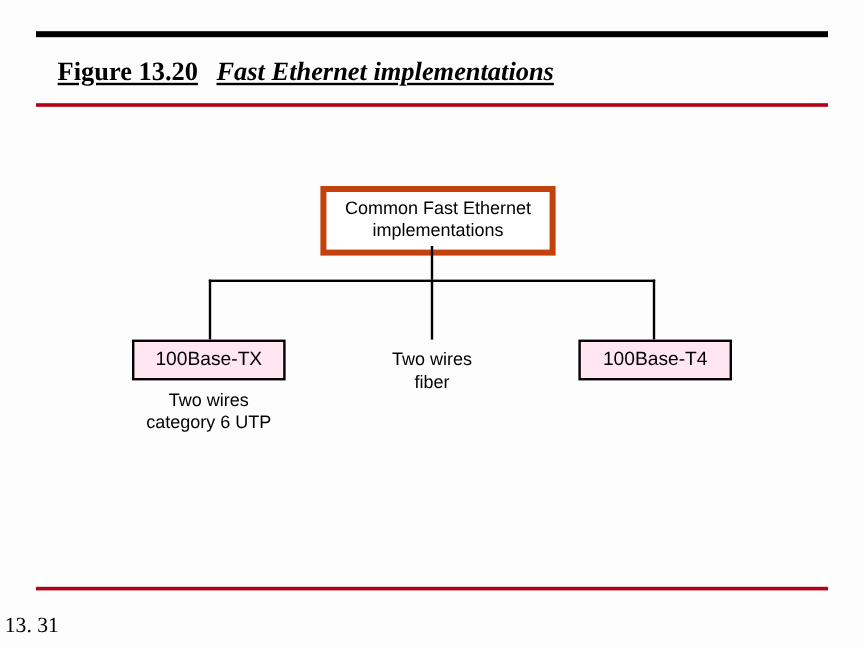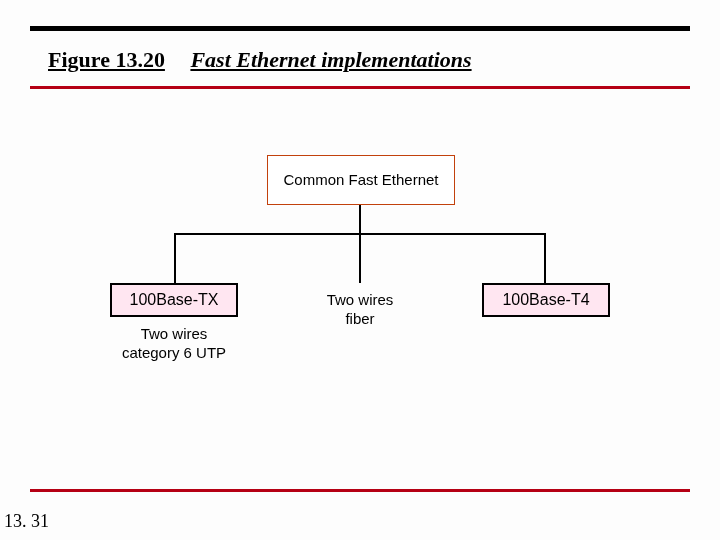--- a/index.html
+++ b/index.html
@@ -39,38 +39,38 @@
     line-height: 1.1;
   }
   .fig-label {
     font-weight: bold;
     text-decoration: underline;
   }
   .fig-caption {
     font-style: italic;
     font-weight: bold;
     text-decoration: underline;
-    margin-left: 20px;
+    margin-left: 10px;
   }
 
   .diagram {
     position: absolute;
     left: 0;
     right: 0;
     top: 155px;
     height: 260px;
   }
 
   .root-box {
     position: absolute;
     left: 267px;
     top: 0;
     width: 186px;
     height: 48px;
-    border: 1px solid #c2410c;
+    border: 5px solid #c2410c;
     background: #fff;
     text-align: center;
     font-family: "Helvetica Neue", Arial, sans-serif;
     font-size: 15px;
     line-height: 1.25;
     display: flex;
     flex-direction: column;
     justify-content: center;
   }
 
@@ -130,20 +130,21 @@
     <span class="fig-label">Figure 13.20</span>
     <span class="fig-caption">Fast Ethernet implementations</span>
   </div>
 
   <div class="rule-red" style="top:86px"></div>
 
   <div class="diagram">
 
     <div class="root-box">
       <span>Common Fast Ethernet</span>
+      <span>implementations</span>
     </div>
 
     <div class="conn c-root-drop"></div>
     <div class="conn c-bus"></div>
     <div class="conn c-drop-tx"></div>
     <div class="conn c-drop-fx"></div>
     <div class="conn c-drop-t4"></div>
 
     <div class="leaf tx">
       <div class="box">100Base-TX</div>

